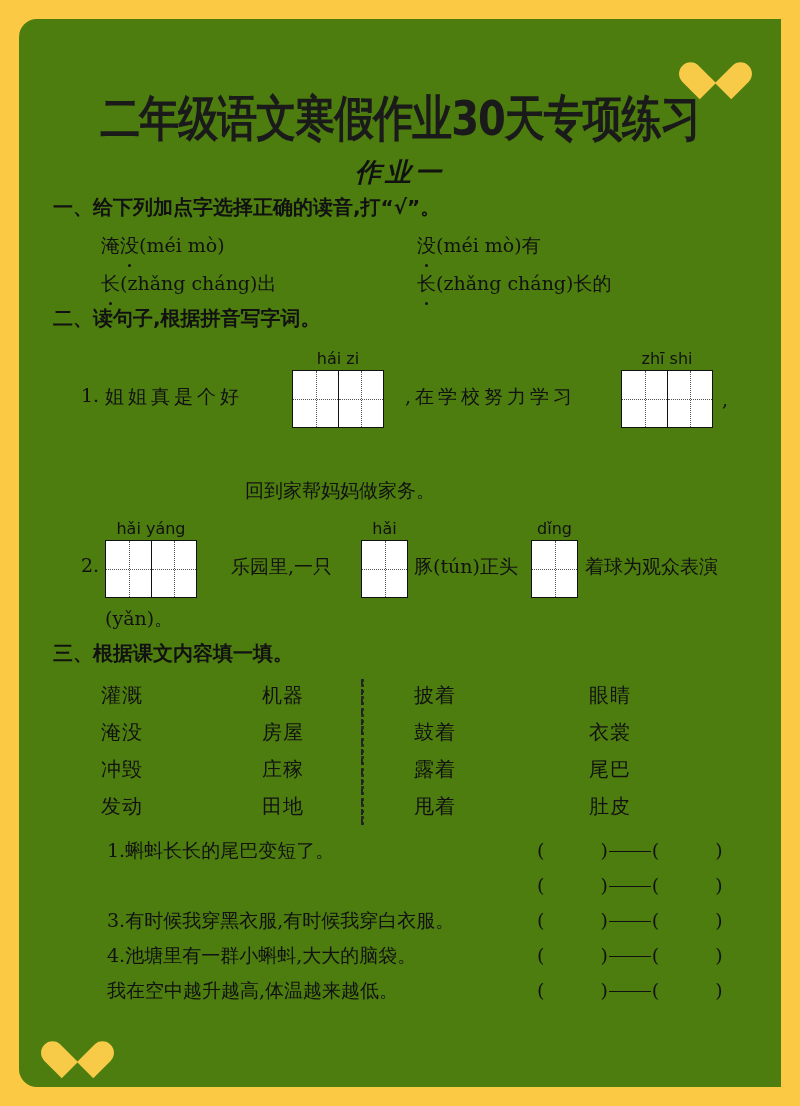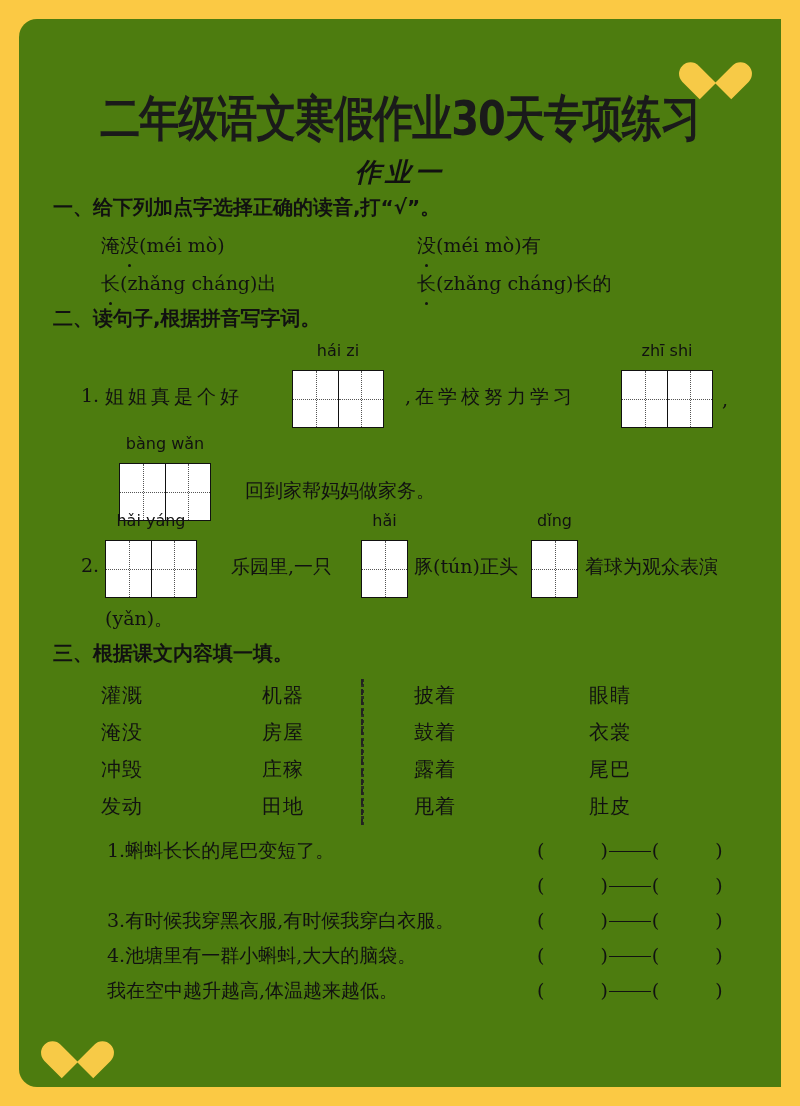--- a/index.html
+++ b/index.html
@@ -163,21 +163,21 @@
   }
   .tzg::after { content: ""; display: block; clear: both; }
 
   .boxgroup { position: absolute; }
   .boxgroup .py {
     position: absolute;
     bottom: 100%;
     left: 0;
     width: 100%;
     text-align: center;
-    margin-bottom: 10px;
+    margin-bottom: 2px;
   }
   .inline-txt {
     position: absolute;
     font-family: "DejaVu Serif", serif;
     font-size: 19px;
     white-space: nowrap;
   }
   .spaced { letter-spacing: 4px; }
 
   
@@ -294,27 +294,20 @@
       <div class="boxgroup" style="left:602px; top:32px;text-decoration:underline;">
         <span class="py">zhī   shi</span>
         <div class="tzg">
           <div class="cell"></div>
           <div class="cell"></div>
         </div>
       </div>
 
       <div class="inline-txt" style="left:703px; top:50px;">,</div>
 
-      <div class="boxgroup" style="left:100px; top:125px;">
-        <span class="py">bàng wǎn</span>
-        <div class="tzg">
-          <div class="cell"></div>
-          <div class="cell"></div>
-        </div>
-      </div>
 
       <div class="inline-txt" style="left:226px; top:140px;">回到家帮妈妈做家务。</div>
 
       <div class="inline-txt" style="left:62px; top:216px;">2.</div>
 
       <div class="boxgroup" style="left:86px; top:202px;">
         <span class="py">hǎi  yáng</span>
         <div class="tzg">
           <div class="cell"></div>
           <div class="cell"></div>

